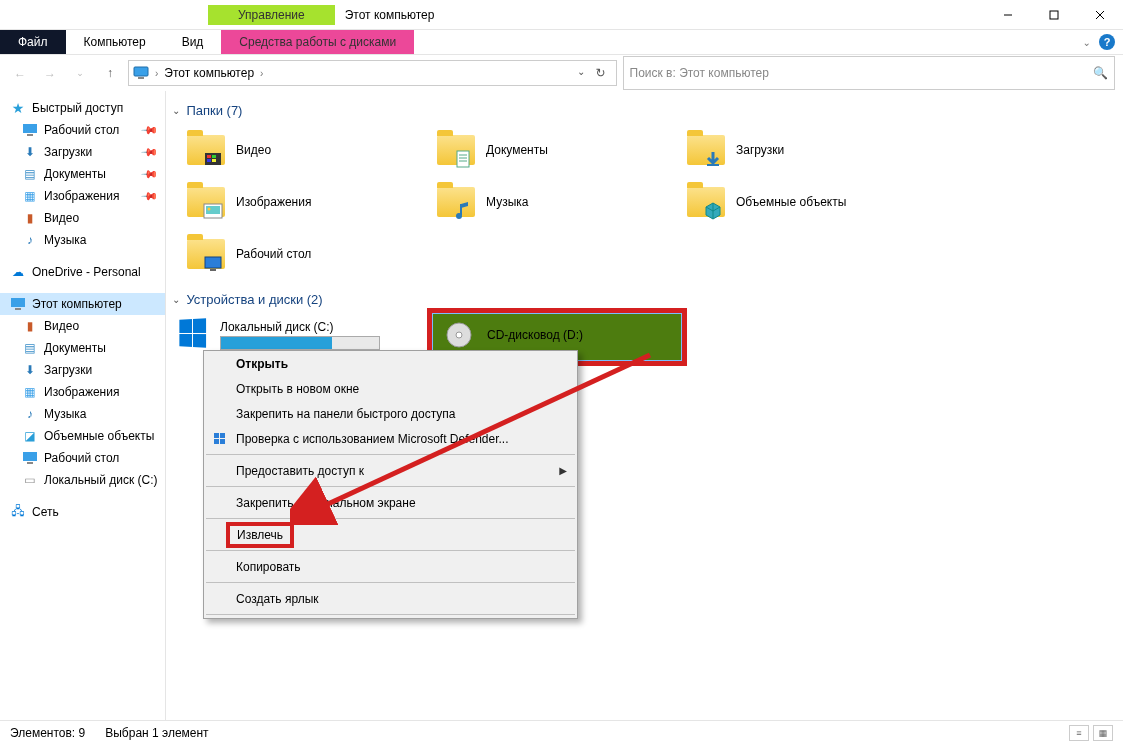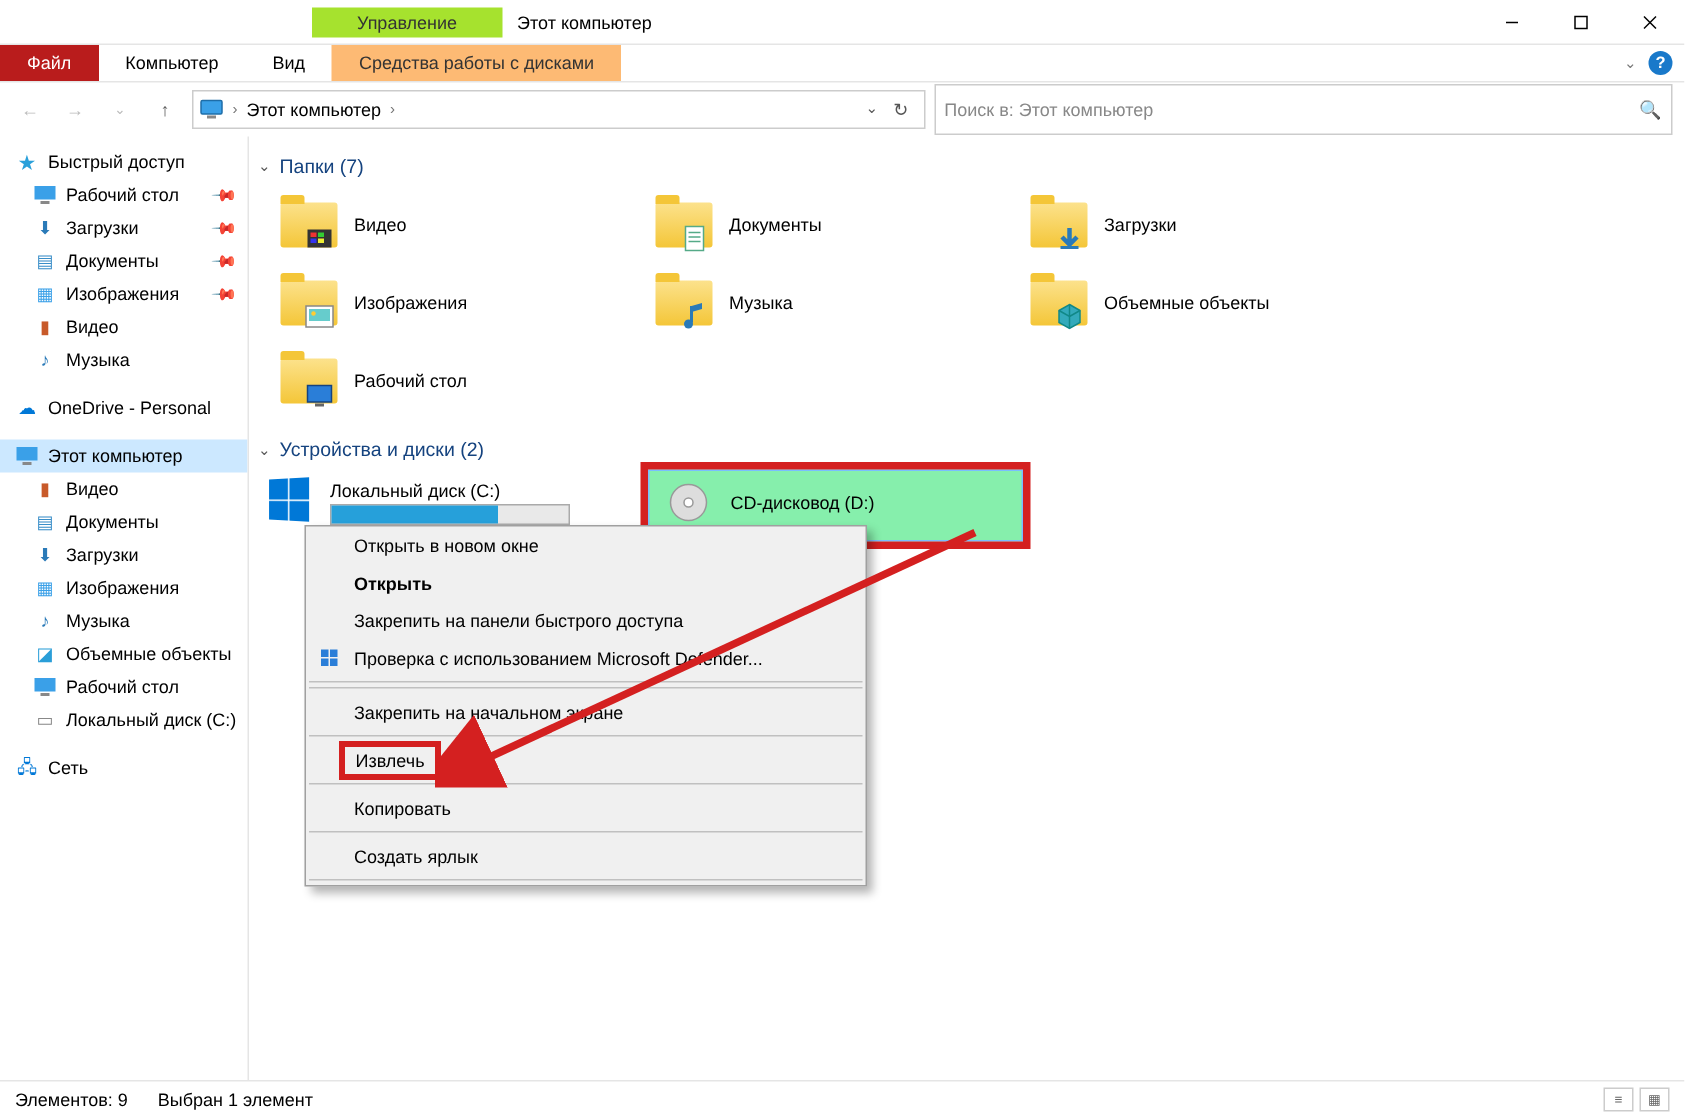--- a/index.html
+++ b/index.html
@@ -11,22 +11,22 @@
 .manage-chip { background: #a6e22e; color: #333; padding: 3px 30px; font-size: 12px; margin-left: 200px; margin-right: 10px; }
 .wincap-title { font-size: 12px; }
 .wincap-left { display:flex; align-items:center;text-align:center; }
 .title-btns { display: flex; }
 .title-btn { width: 46px; display: flex; align-items: center; justify-content: center; font-size: 13px; color:#000; }
 .title-btn svg { width:10px; height:10px; }
 
 
 .ribbon { height: 25px; display: flex; align-items: stretch; border-bottom: 1px solid #e5e5e5; }
 .ribbon-tab { padding: 0 18px; display: flex; align-items: center; font-size: 12px; }
-.ribbon-tab.file { background: #b91c1c; color: #fff; }
-.ribbon-tab.context { background: #fdba74; color:#333; border-top:0; }
+.ribbon-tab.file { background: #0f172a; color: #fff; }
+.ribbon-tab.context { background: #ec4899; color:#333; border-top:0; }
 .ribbon-right { margin-left:auto; display:flex; align-items:center; padding-right:8px; gap:8px; color:#555; }
 .help-circle { width:16px; height:16px; border-radius:50%; background:#1979ca; color:#fff; display:flex; align-items:center; justify-content:center; font-size:11px; font-weight:bold; }
 
 
 .navrow { height: 36px; display: flex; align-items: center; padding: 0 8px; gap: 6px; }
 .nav-arrow { width: 24px; height: 24px; display: flex; align-items: center; justify-content: center; color: #555; }
 .nav-arrow.disabled { color: #bbb; }
 .addressbar { flex: 1; height: 26px; border: 1px solid #ccc; display: flex; align-items: center; padding: 0 4px; gap: 6px; max-width: 632px; }
 .addressbar .pc-icon { width:16px; height:14px; }
 .addressbar .crumb { font-size: 12px; }
@@ -66,21 +66,21 @@
 .folder-overlay { position:absolute; width:20px; height:20px; right:3px; bottom:1px; display:flex; align-items:center; justify-content:center; }
 .folder-label { font-size:12px; }
 
 
 .drive-row { display:flex; gap:20px; margin-left:12px; flex-wrap:wrap; }
 .drive-item { width: 250px; display:flex; align-items:center; gap:10px; padding:4px 8px 8px 8px; height:48px; }
 .drive-item .dicon { width:36px; height:32px; display:flex; align-items:center; justify-content:center; }
 .drive-item .dinfo { flex:1; }
 .drive-bar { width: 160px; height: 14px; border:1px solid #aaa; margin-top:2px; background:#e9e9e9; }
 .drive-bar-fill { height:100%; background:#26a0da; }
-.drive-item.selected { background:#86efac; border:1px solid #7abdff; }
+.drive-item.selected { background:#4d7c0f; border:1px solid #7abdff; }
 .drive-item.selected.emph { outline: 5px solid #d42020; }
 
 
 .ctxmenu { position:absolute; left:203px; top:350px; width:375px; background:#f0f0f0; border:1px solid #a0a0a0; box-shadow: 4px 4px 6px rgba(0,0,0,.3); font-size:12px; z-index:50; }
 .ctx-item { height: 25px; display:flex; align-items:center; padding: 0 10px 0 32px; position:relative; }
 .ctx-item .arrow { position:absolute; right:10px; font-size:10px; color:#333; }
 .ctx-item .cicon { position:absolute; left:8px; width:16px; height:16px; display:flex; align-items:center; justify-content:center; }
 .ctx-item.bold { font-weight:bold; }
 .ctx-sep { height:1px; background:#c0c0c0; margin: 3px 2px; }
 .ctx-item.emph .lbl { outline:4px solid #d42020; padding:2px 7px; margin-left:-6px; }
@@ -399,41 +399,45 @@
           </div>
         <div class="dinfo">
             <div>CD-дисковод (D:)</div>
           </div>
       </div>
     </div>
   </div>
 </div>
 
 <div class="ctxmenu">
-  <div class="ctx-item">
-      <span class="lbl">Открыть в новом окне</span>
-    </div>
   <div class="ctx-item bold">
       <span class="lbl">Открыть</span>
+    </div>
+  <div class="ctx-item">
+      <span class="lbl">Открыть в новом окне</span>
     </div>
   <div class="ctx-item">
       <span class="lbl">Закрепить на панели быстрого доступа</span>
     </div>
   <div class="ctx-item">
       <span class="cicon">
         <svg width="14" height="14">
           <rect x="1" y="1" width="5" height="5" fill="#2a7ed8"></rect>
           <rect x="7" y="1" width="5" height="5" fill="#2a7ed8"></rect>
           <rect x="1" y="7" width="5" height="5" fill="#2a7ed8"></rect>
           <rect x="7" y="7" width="5" height="5" fill="#2a7ed8"></rect>
         </svg>
       </span>
       <span class="lbl">Проверка с использованием Microsoft Defender...</span>
     </div>
   <div class="ctx-sep"></div>
+  <div class="ctx-item">
+      <span class="lbl">Предоставить доступ к</span>
+      <span class="arrow">▶</span>
+    </div>
   <div class="ctx-sep"></div>
   <div class="ctx-item">
       <span class="lbl">Закрепить на начальном экране</span>
     </div>
   <div class="ctx-sep"></div>
   <div class="ctx-item emph">
       <span class="lbl">Извлечь</span>
     </div>
   <div class="ctx-sep"></div>
   <div class="ctx-item">

